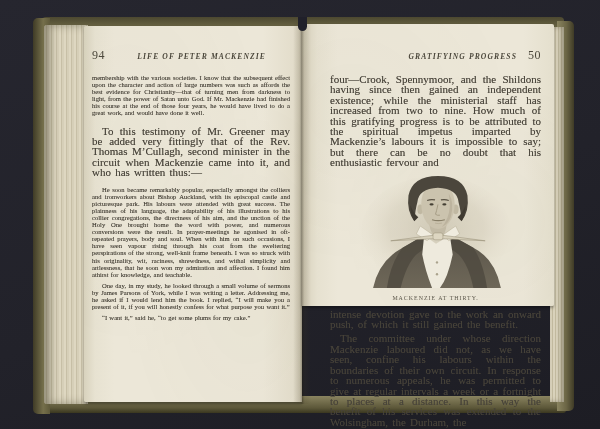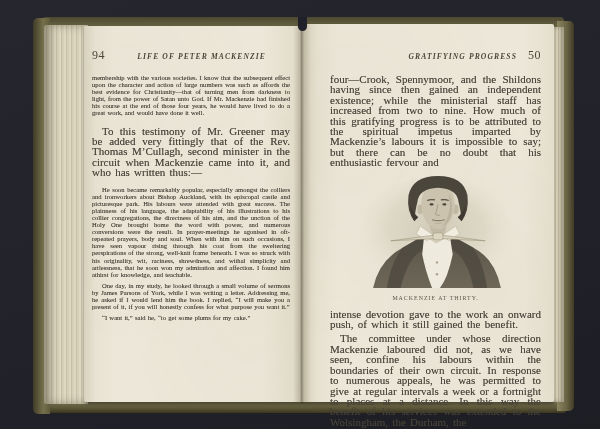--- a/index.html
+++ b/index.html
@@ -20,21 +20,21 @@
   .edges-left{position:absolute;left:44px;top:25px;width:44px;height:379px;
     background:repeating-linear-gradient(90deg,#ded7c1 0 2px,#c7bfa6 2px 3px,#d6cfb8 3px 5px);
     box-shadow:inset 6px 0 8px rgba(60,55,35,.45);border-radius:3px 0 0 3px;}
   .edges-right{position:absolute;left:550px;top:27px;width:14px;height:375px;
     background:repeating-linear-gradient(90deg,#d9d2bb 0 2px,#c2ba9f 2px 3px);
     box-shadow:inset -3px 0 5px rgba(60,55,35,.4);}
   .page{position:absolute;top:26px;height:376px;}
   .page-left{left:84px;width:218px;border-radius:2px 0 0 2px;
     background:linear-gradient(90deg,#d8d2bd 0,#e7e2d1 5%,#ece7d8 14%,#ece7d8 82%,#e3ddcb 96%,#d9d2bd 100%);
     box-shadow:0 2px 3px rgba(0,0,0,.35);}
-  .page-right{left:302px;top:24px;height:378px;width:252px;border-radius:0 2px 2px 0;
+  .page-right{left:302px;top:24px;height:282px;width:252px;border-radius:0 2px 2px 0;
     background:linear-gradient(90deg,#d6cfba 0,#e6e1d0 6%,#ece7d8 14%,#ece7d8 88%,#e4dfcd 100%);
     box-shadow:0 2px 3px rgba(0,0,0,.35);}
   .gutter{position:absolute;left:293px;top:22px;width:18px;height:382px;pointer-events:none;
     background:linear-gradient(90deg,rgba(70,62,40,0) 0,rgba(70,62,40,.18) 38%,rgba(45,40,24,.38) 50%,rgba(70,62,40,.16) 62%,rgba(70,62,40,0) 100%);}
   .gutter-notch{position:absolute;left:298px;top:17px;width:9px;height:14px;background:#20202a;border-radius:0 0 5px 5px;}
 
   
   .text-col{position:absolute;color:#47433a;}
   .pl-text{left:8px;top:22px;width:198px;}
   .pr-text{left:28px;top:24px;width:211px;}

